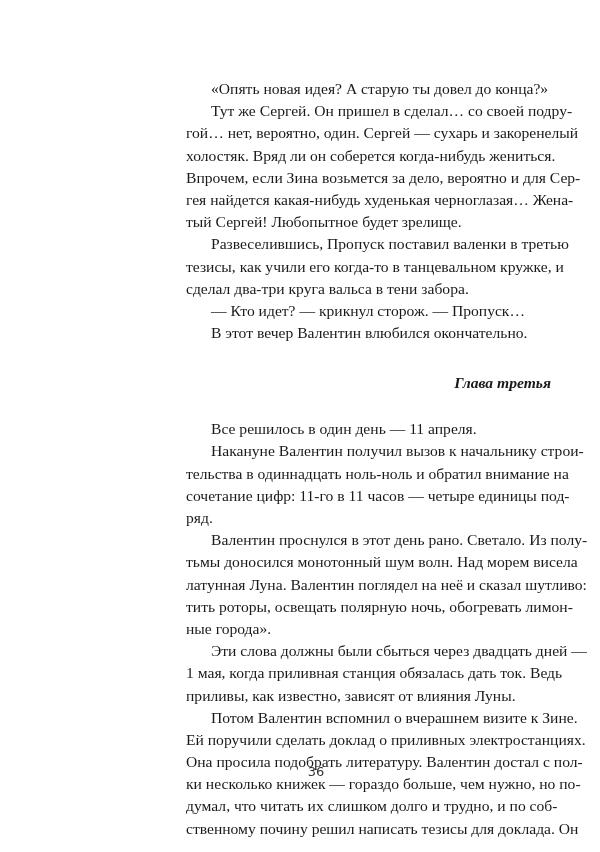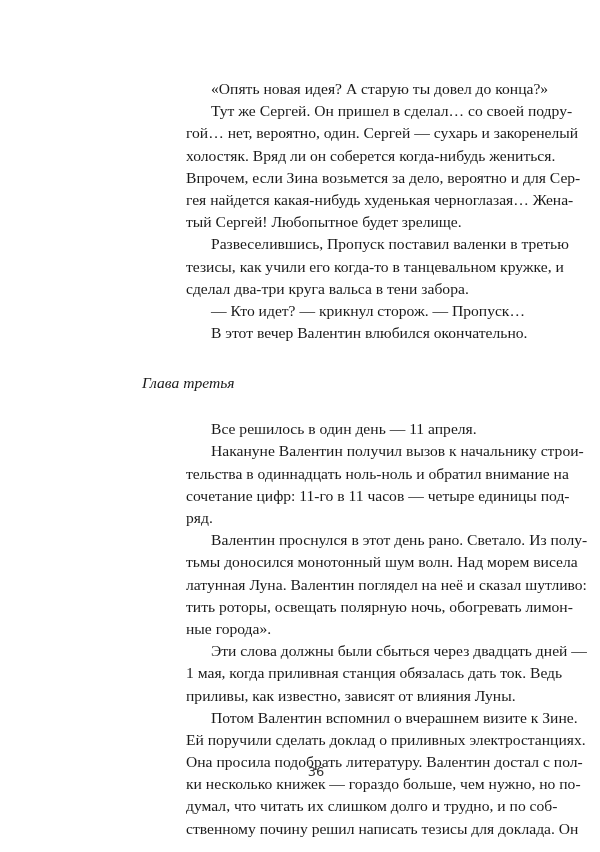--- a/index.html
+++ b/index.html
@@ -6,21 +6,21 @@
   body {
     width: 600px; height: 852px; background: #ffffff; position: relative; overflow: hidden;
     font-family: "Liberation Serif", serif; color: #1a1a1a;
   }
   .page { position: absolute; left: 142px; top: 78px; width: 409px; }
   .p { font-size: 15.6px; line-height: 22.2px; text-align: justify; margin: 0; }
   .line { display: block; text-align: justify; text-align-last: justify; white-space: nowrap; height: 22.2px; margin-left: 44px; }
   .line.last { text-align-last: left; }
   .line.indent { padding-left: 25px; }
   .gap-section { height: 28px; }
-  .chapter { font-size: 15.6px; font-weight: normal; font-style: italic; text-align: left; margin: 0; height: 22px; line-height: 22px; }
+  .chapter { font-size: 15.6px; font-weight: bold; font-style: italic; text-align: right; margin: 0; height: 22px; line-height: 22px; }
   .gap-after-chapter { height: 24px; }
   .pagenum { position: absolute; top: 764px; left: 16px; width: 600px; text-align: center; font-family: "DejaVu Sans", sans-serif; font-size: 13px; color: #333; }
 </style>
 </head>
 <body>
 
 <div class="page">
   <div id="part1">
       <div class="p">
         <span class="line indent last">«Опять новая идея? А старую ты довел до конца?»</span>

